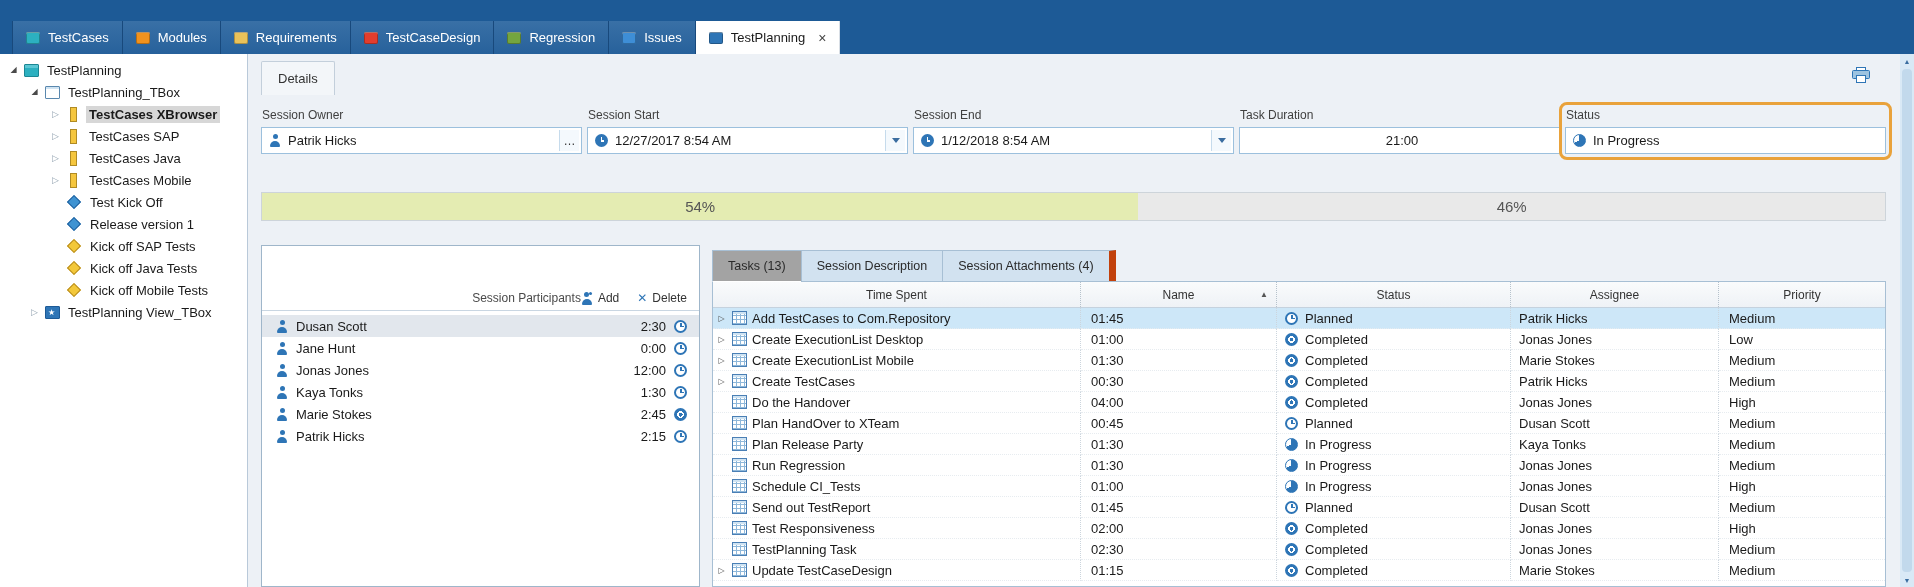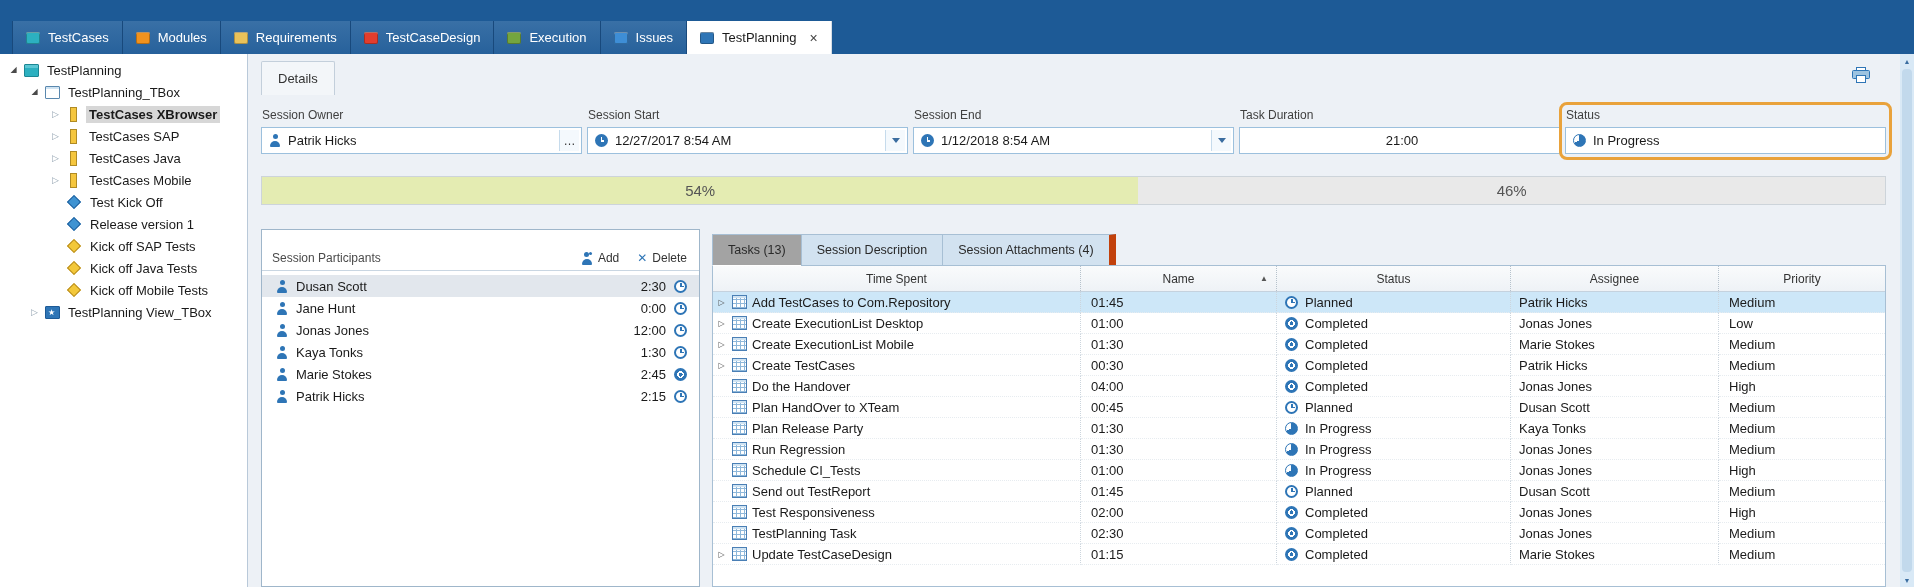--- a/index.html
+++ b/index.html
@@ -53,30 +53,30 @@
   .field-group.highlighted{outline:3px solid var(--highlight-orange,#e9a23b);outline-offset:3px;border-radius:2px;}
   .field-label{font-size:12px;color:#404040;margin:0 0 5px 1px;white-space:nowrap;}
   .field-box{height:25px;background:#fff;border:1px solid #9cc0dd;display:flex;align-items:center;padding:0 2px 0 7px;gap:7px;cursor:text;}
   .field-value{flex:1;font-size:13px;white-space:nowrap;overflow:hidden;}
   .field-value.center{text-align:center;}
   .field-btn{flex:0 0 auto;width:19px;height:21px;display:flex;align-items:center;justify-content:center;
        border-left:1px solid #c6dbec;color:#333;font-size:12px;cursor:pointer;background:#f4f9fd;}
   .dd-arrow{width:0;height:0;border-left:4px solid transparent;border-right:4px solid transparent;border-top:5px solid #3a6da0;}
 
   
-  .progress-bar{display:flex;height:27px;margin-top:22px;border:1px solid #cdd4da;flex:0 0 auto;font-size:15px;color:#555;}
+  .progress-bar{display:flex;height:27px;margin-top:38px;border:1px solid #cdd4da;flex:0 0 auto;font-size:15px;color:#555;}
   .progress-done{background:var(--progress-done-green,#e4ecb2);display:flex;align-items:center;justify-content:center;}
   .progress-rest{background:var(--progress-remaining-gray,#e9e9e9);flex:1;display:flex;align-items:center;justify-content:center;}
 
   
   .panels{display:flex;gap:12px;margin-top:24px;flex:1;min-height:0;}
 
   
   .participants-panel{width:437px;flex:0 0 auto;background:#fff;border:1px solid #9fb6ca;display:flex;flex-direction:column;overflow:hidden;}
-  .pp-toolbar{display:flex;justify-content:space-between;align-items:flex-end;padding:21px 12px 5px 10px;border-bottom:1px solid #c9d6e2;}
+  .pp-toolbar{display:flex;justify-content:flex-end;align-items:flex-end;padding:1px 12px 5px 10px;border-bottom:1px solid #c9d6e2;margin-top:44px;}
   .pp-title{font-size:12px;color:#4a4a4a;align-self:flex-start;}
   .pp-actions{display:flex;gap:18px;align-items:center;}
   .pp-btn{display:flex;align-items:center;gap:5px;background:none;border:none;font-size:12px;color:#333;
        font-family:inherit;cursor:pointer;padding:0;}
   .x-icon{color:var(--accent-blue,#2e75b6);font-size:12px;font-weight:bold;}
   .pp-list{padding-top:4px;}
   .pp-row{height:22px;display:flex;align-items:center;gap:8px;padding:0 12px 0 14px;font-size:13px;cursor:pointer;}
   .pp-row.selected{background:#e2e7ed;}
   .pp-name{flex:1;}
   .pp-time{width:42px;text-align:right;}
@@ -155,21 +155,21 @@
     <span class="tab-label">Requirements</span>
 
   </div>
       <div class="tab">
     <span class="tab-icon" style="background: rgb(226, 61, 46);"></span>
     <span class="tab-label">TestCaseDesign</span>
 
   </div>
       <div class="tab">
     <span class="tab-icon" style="background: rgb(116, 165, 63);"></span>
-    <span class="tab-label">Execution</span>
+    <span class="tab-label">Regression</span>
 
   </div>
       <div class="tab">
     <span class="tab-icon" style="background: rgb(62, 142, 214);"></span>
     <span class="tab-label">Issues</span>
 
   </div>
       <div class="tab active">
     <span class="tab-icon" style="background: rgb(46, 117, 182);"></span>
     <span class="tab-label">TestPlanning</span>

